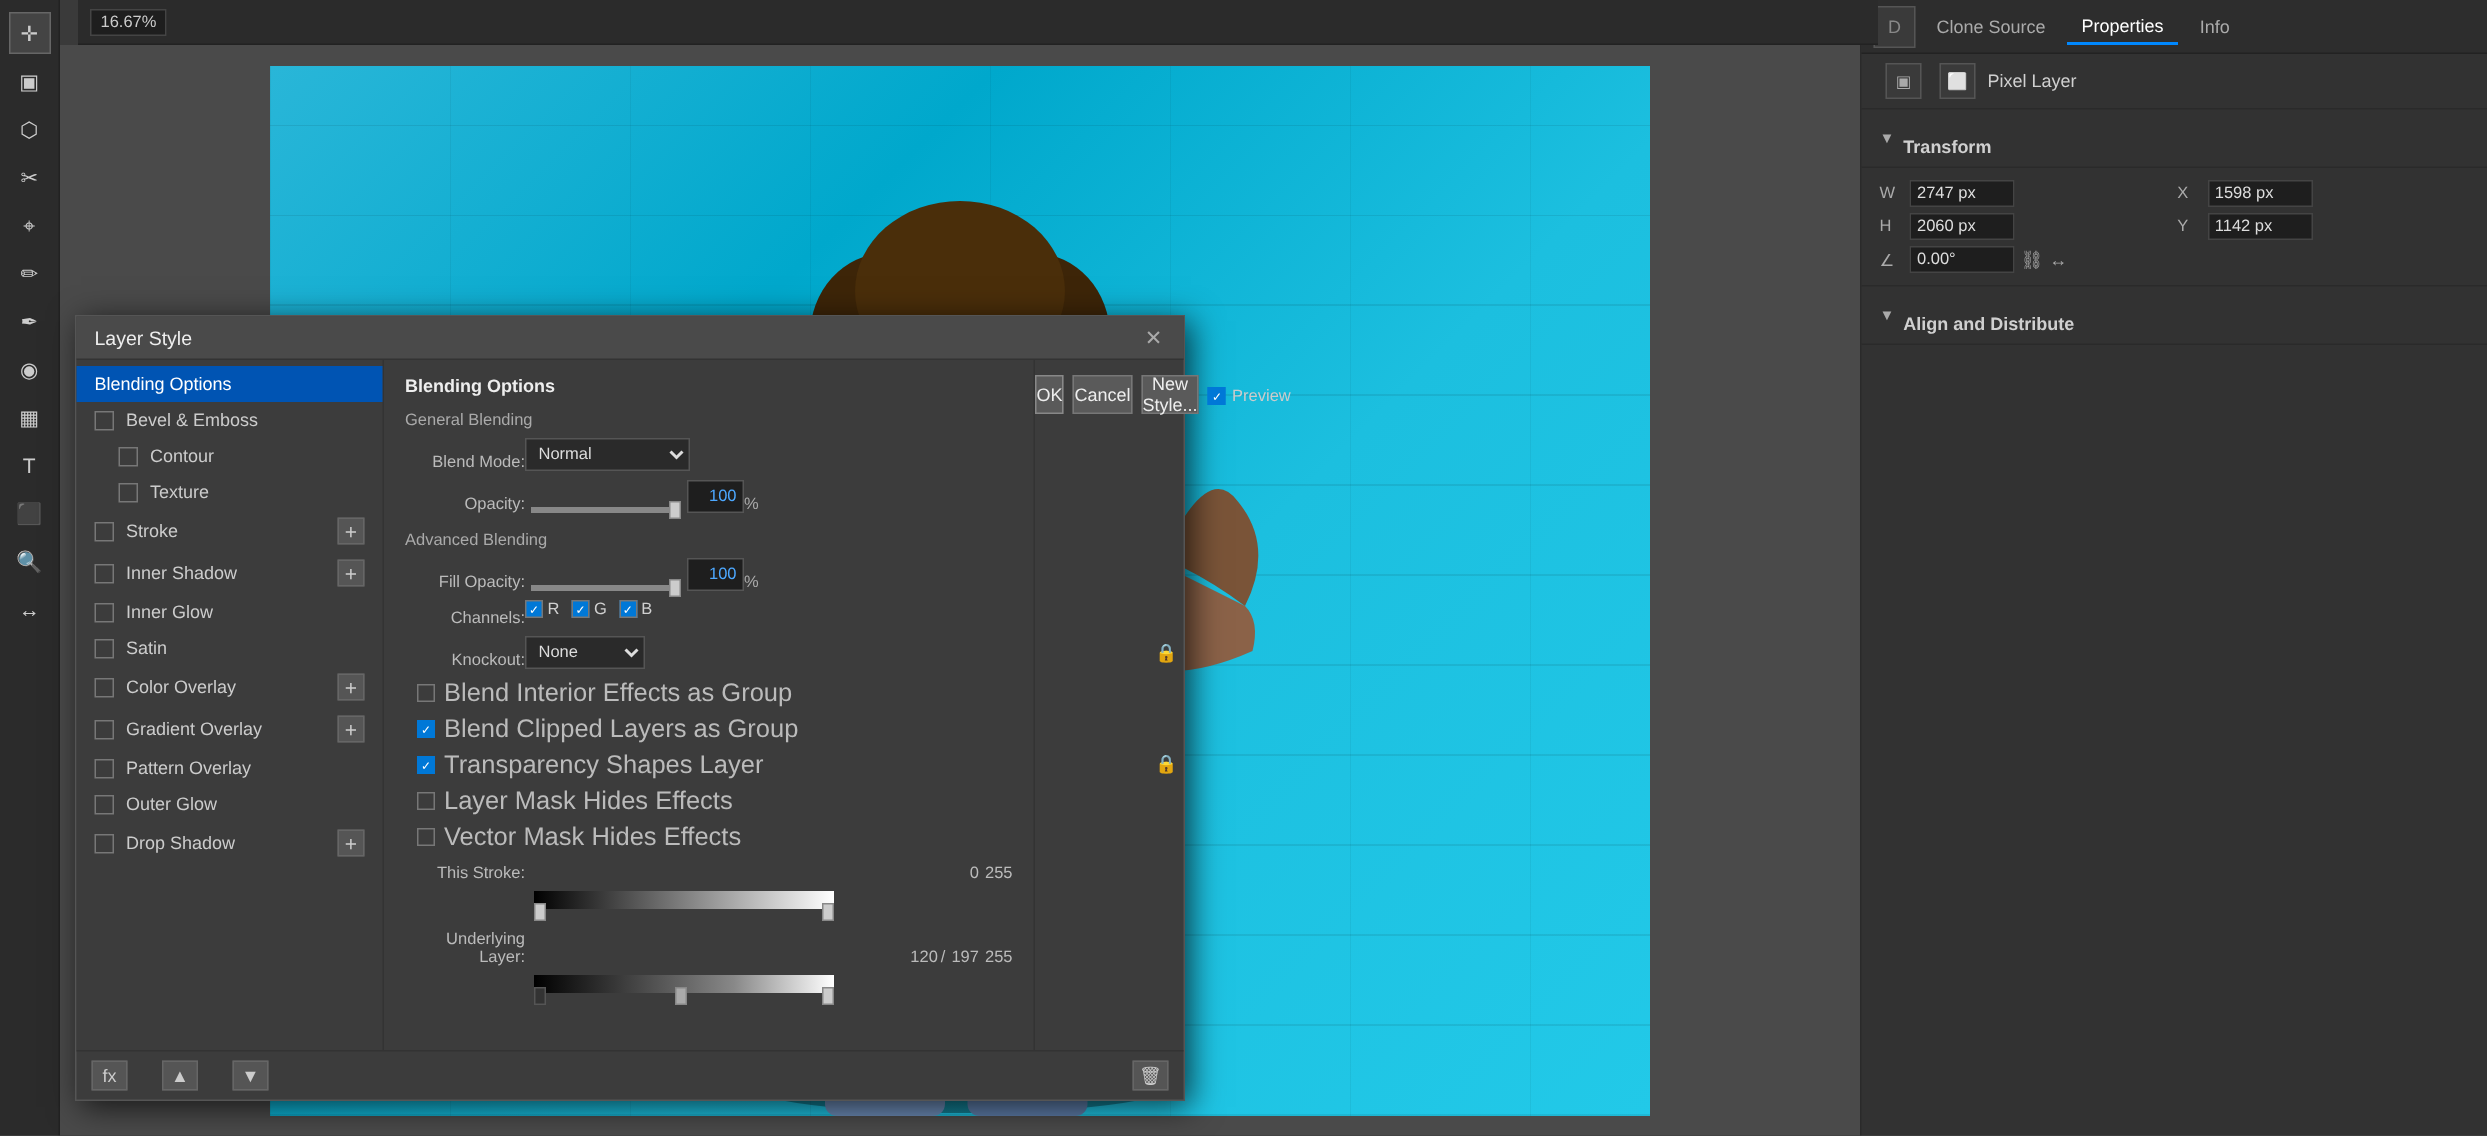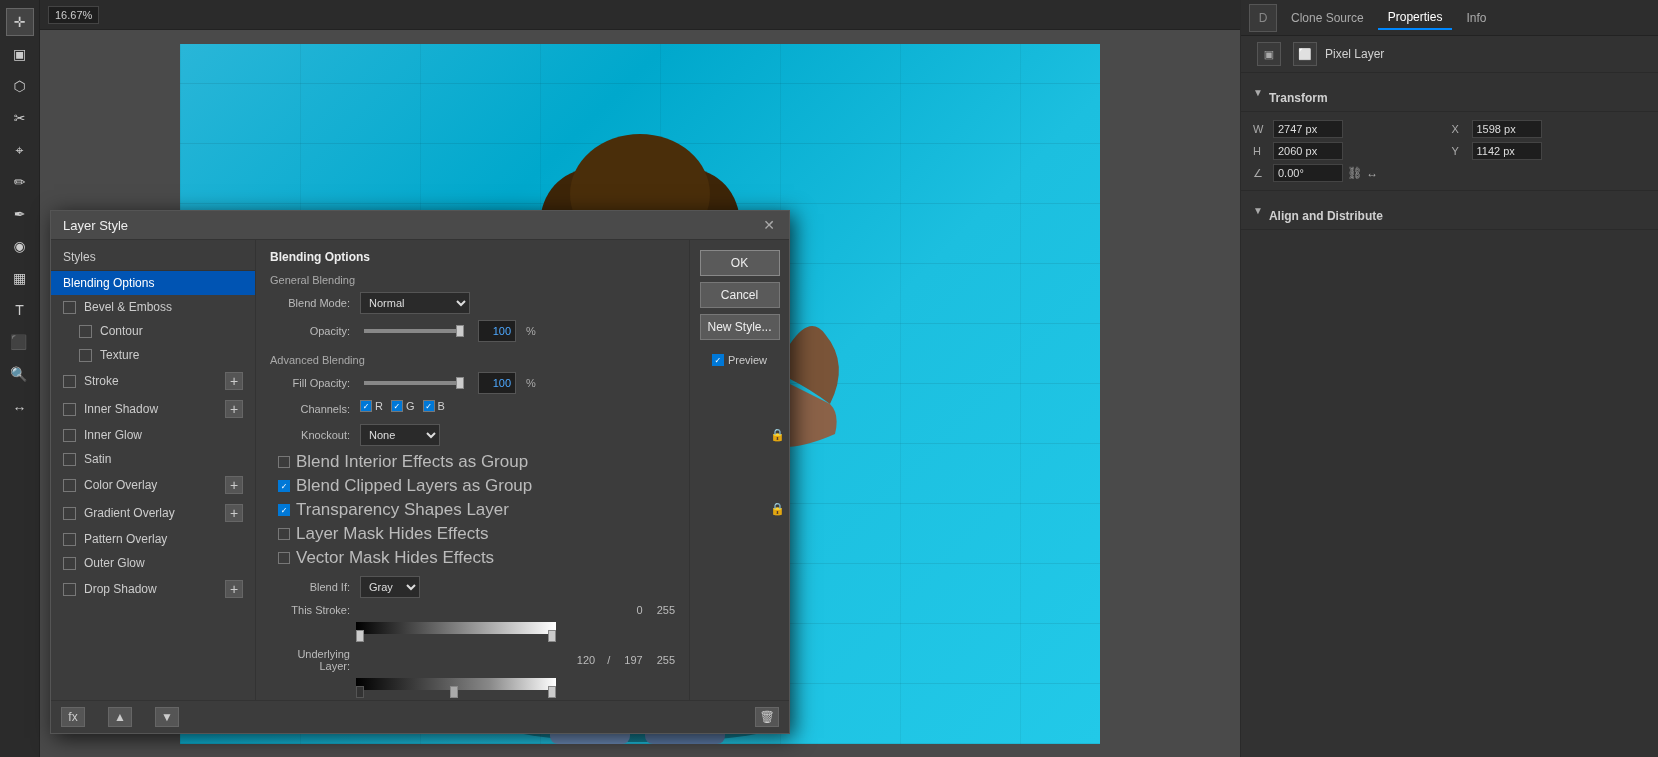--- a/index.html
+++ b/index.html
@@ -269,23 +269,23 @@
 
     .sub-section-title {
       font-size: 11px;
       color: #aaa;
       margin-bottom: 6px;
       margin-top: 10px;
     }
 
     .form-row {
       display: flex;
-      align-items: center;
+      align-items: flex-end;
       margin-bottom: 6px;
-      gap: 10px;
+      gap: 0;
     }
 
     .form-label {
       color: #bbb;
       font-size: 11px;
       width: 80px;
       text-align: right;
     }
 
     .form-select {
@@ -379,26 +379,24 @@
       color: #bbb;
     }
 
     .blend-if-section {
       margin-top: 8px;
     }
 
     
     .action-buttons {
       display: flex;
-      flex-direction: column;
       gap: 6px;
       padding: 10px 0;
       border-left: 1px solid #333;
       width: 100px;
-      align-items: center;
     }
 
     .action-btn {
       width: 80px;
       height: 26px;
       background: #5a5a5a;
       border: 1px solid #777;
       color: #eee;
       cursor: pointer;
       font-size: 12px;
@@ -429,21 +427,21 @@
       background: #555;
       border: 1px solid #666;
       color: #ccc;
       font-size: 12px;
       cursor: pointer;
       display: flex; align-items: center; justify-content: center;
     }
 
     .top-bar {
       position: absolute;
-      top: 0; left: 40px;
+      top: 0; left: 52px;
       width: calc(100% - 40px - 418px);
       height: 30px;
       background: #2b2b2b;
       border-bottom: 1px solid #222;
       display: flex;
       align-items: center;
       padding: 0 8px;
       gap: 4px;
       z-index: 5;
     }
@@ -593,21 +591,20 @@
 <div class="dialog-overlay">
 
   <div class="dialog-titlebar">
     <span class="dialog-title">Layer Style</span>
     <button class="dialog-close">✕</button>
   </div>
 
   <div class="dialog-body">
 
     <div class="styles-panel">
-      <div class="styles-header">Styles</div>
 
       <div class="style-item active">
         <span>Blending Options</span>
       </div>
 
       <div class="style-item">
         <div class="style-checkbox"></div>
         <span>Bevel &amp; Emboss</span>
       </div>
 
@@ -752,29 +749,20 @@
       <div class="checkbox-row">
         <div class="checkbox-item"></div>
         <span class="checkbox-label">Layer Mask Hides Effects</span>
       </div>
       <div class="checkbox-row">
         <div class="checkbox-item"></div>
         <span class="checkbox-label">Vector Mask Hides Effects</span>
       </div>
 
       <div class="blend-if-section">
-        <div class="form-row">
-          <span class="form-label">Blend If:</span>
-          <select class="form-select" style="width:60px;">
-            <option>Gray</option>
-            <option>Red</option>
-            <option>Green</option>
-            <option>Blue</option>
-          </select>
-        </div>
 
         <div class="form-row" style="justify-content: space-between;">
           <span class="form-label">This Stroke:</span>
           <span style="font-size:11px; color:#bbb; margin-left: auto; margin-right: 4px;">0</span>
           <span style="font-size:11px; color:#bbb;">255</span>
         </div>
         <div style="height:12px; background:linear-gradient(to right, #000, #fff); margin: 2px 0 2px 86px; width: 200px;"></div>
         <div style="height:6px; margin: 2px 0 6px 86px; width:200px; position:relative;">
           <div style="position:absolute; left:0; bottom:0; width:8px; height:12px; background:#ccc; border:1px solid #888;"></div>
           <div style="position:absolute; right:0; bottom:0; width:8px; height:12px; background:#ccc; border:1px solid #888;"></div>

